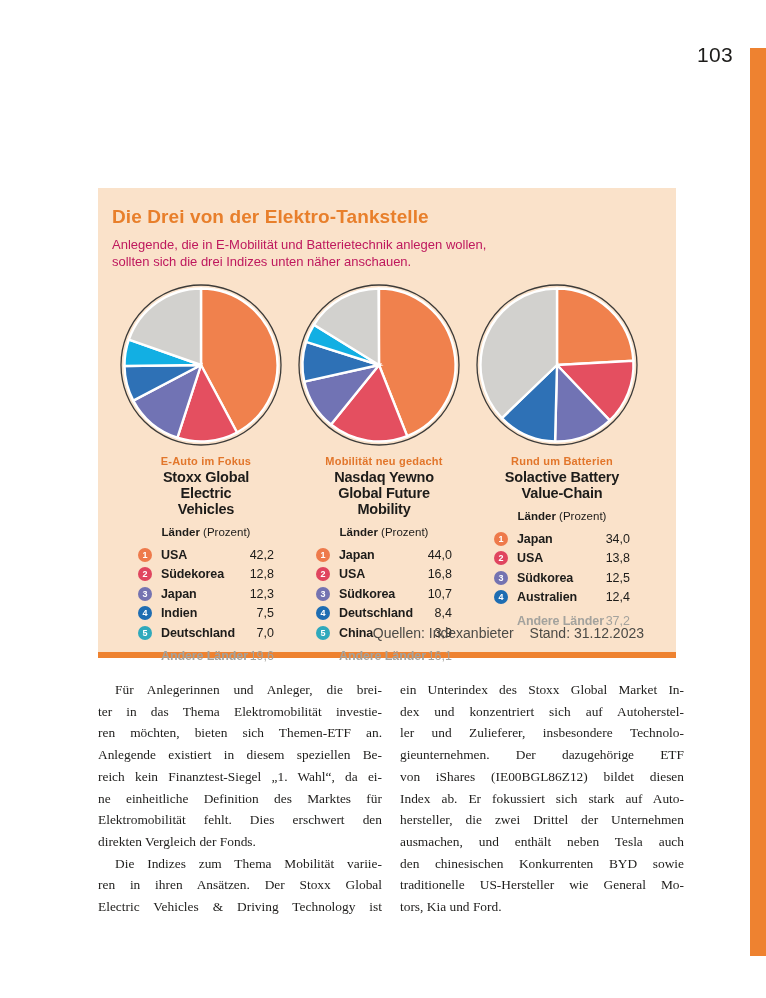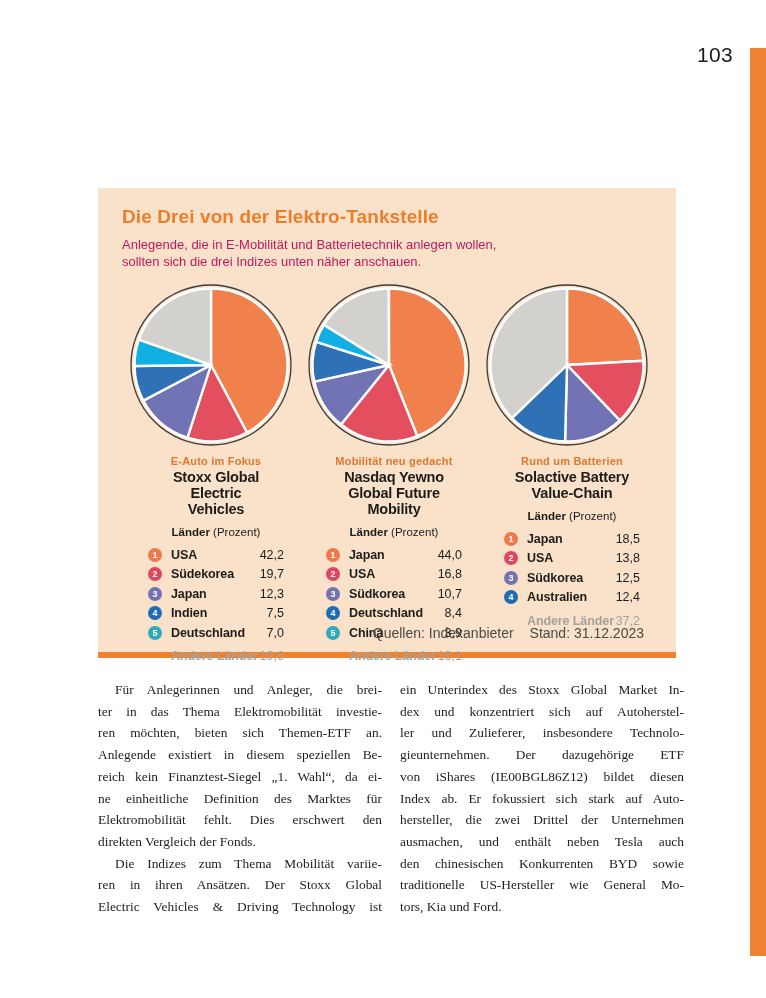--- a/index.html
+++ b/index.html
@@ -2,21 +2,21 @@
 <html lang="de" style="--accent: #EE8230; --boxbg: #FAE2CA; --titleorange: #E87F2B; --kickerorange: #E2762B; --graytext: #A3A29D; --ink: #1E1D1B;"><head>
 <meta charset="utf-8">
 <style>
   html,body{margin:0;padding:0;background:#fff;}
   .page{position:relative;width:766px;height:998px;background:#ffffff;overflow:hidden;
         font-family:"Liberation Sans",sans-serif;}
   .page-number{position:absolute;top:43px;right:33px;font-size:21px;color:#1d1c1a;letter-spacing:.3px;}
   .edge-bar{position:absolute;top:48px;right:0;width:16px;height:908px;background:var(--accent);}
 
   .infobox{position:absolute;left:98px;top:188px;width:578px;height:470px;box-sizing:border-box;
-           background:var(--boxbg);border-bottom:6px solid var(--accent);padding:16px 24px 0;}
+           background:var(--boxbg);border-bottom:6px solid var(--accent);padding:16px 14px 0;}
   .infobox h1{margin:2px 0 0;font-size:19px;font-weight:700;color:var(--titleorange);letter-spacing:.1px;}
   .subtitle{margin:8px 0 0;font-size:13px;line-height:17px;color:#be185d;white-space:pre-line;}
 
   .charts-row{display:flex;margin-top:13px;}
   .chart-col{width:178px;flex:0 0 178px;text-align:center;}
   .pie{display:block;margin:0 auto;}
   .legend{padding:0 16px 0 26px;}
   .kicker{margin-top:8px;font-size:11px;font-weight:700;color:var(--kickerorange);letter-spacing:.2px;}
   .chart-title{margin-top:2px;font-size:14.5px;line-height:16px;font-weight:700;color:#1d1c1a;
                white-space:pre-line;letter-spacing:-.2px;}
@@ -70,21 +70,21 @@
             <div class="legend-header"><span class="b">Länder</span><span> (Prozent)</span></div>
             <div class="legend-rows">
               <div class="legend-row">
                 <div class="badge" style="background: rgb(238, 122, 75);">1</div>
                 <div class="l-label">USA</div>
                 <div class="l-value">42,2</div>
               </div>
               <div class="legend-row">
                 <div class="badge" style="background: rgb(224, 69, 95);">2</div>
                 <div class="l-label">Südekorea</div>
-                <div class="l-value">19,7</div>
+                <div class="l-value">12,8</div>
               </div>
               <div class="legend-row">
                 <div class="badge" style="background: rgb(116, 115, 177);">3</div>
                 <div class="l-label">Japan</div>
                 <div class="l-value">12,3</div>
               </div>
               <div class="legend-row">
                 <div class="badge" style="background: rgb(30, 109, 178);">4</div>
                 <div class="l-label">Indien</div>
                 <div class="l-value">7,5</div>
@@ -160,21 +160,21 @@
           </svg>
           <div class="legend">
             <div class="kicker">Rund um Batterien</div>
             <div class="chart-title">Solactive Battery
 Value-Chain</div>
             <div class="legend-header"><span class="b">Länder</span><span> (Prozent)</span></div>
             <div class="legend-rows">
               <div class="legend-row">
                 <div class="badge" style="background: rgb(238, 122, 75);">1</div>
                 <div class="l-label">Japan</div>
-                <div class="l-value">18,5</div>
+                <div class="l-value">34,0</div>
               </div>
               <div class="legend-row">
                 <div class="badge" style="background: rgb(224, 69, 95);">2</div>
                 <div class="l-label">USA</div>
                 <div class="l-value">13,8</div>
               </div>
               <div class="legend-row">
                 <div class="badge" style="background: rgb(116, 115, 177);">3</div>
                 <div class="l-label">Südkorea</div>
                 <div class="l-value">12,5</div>

